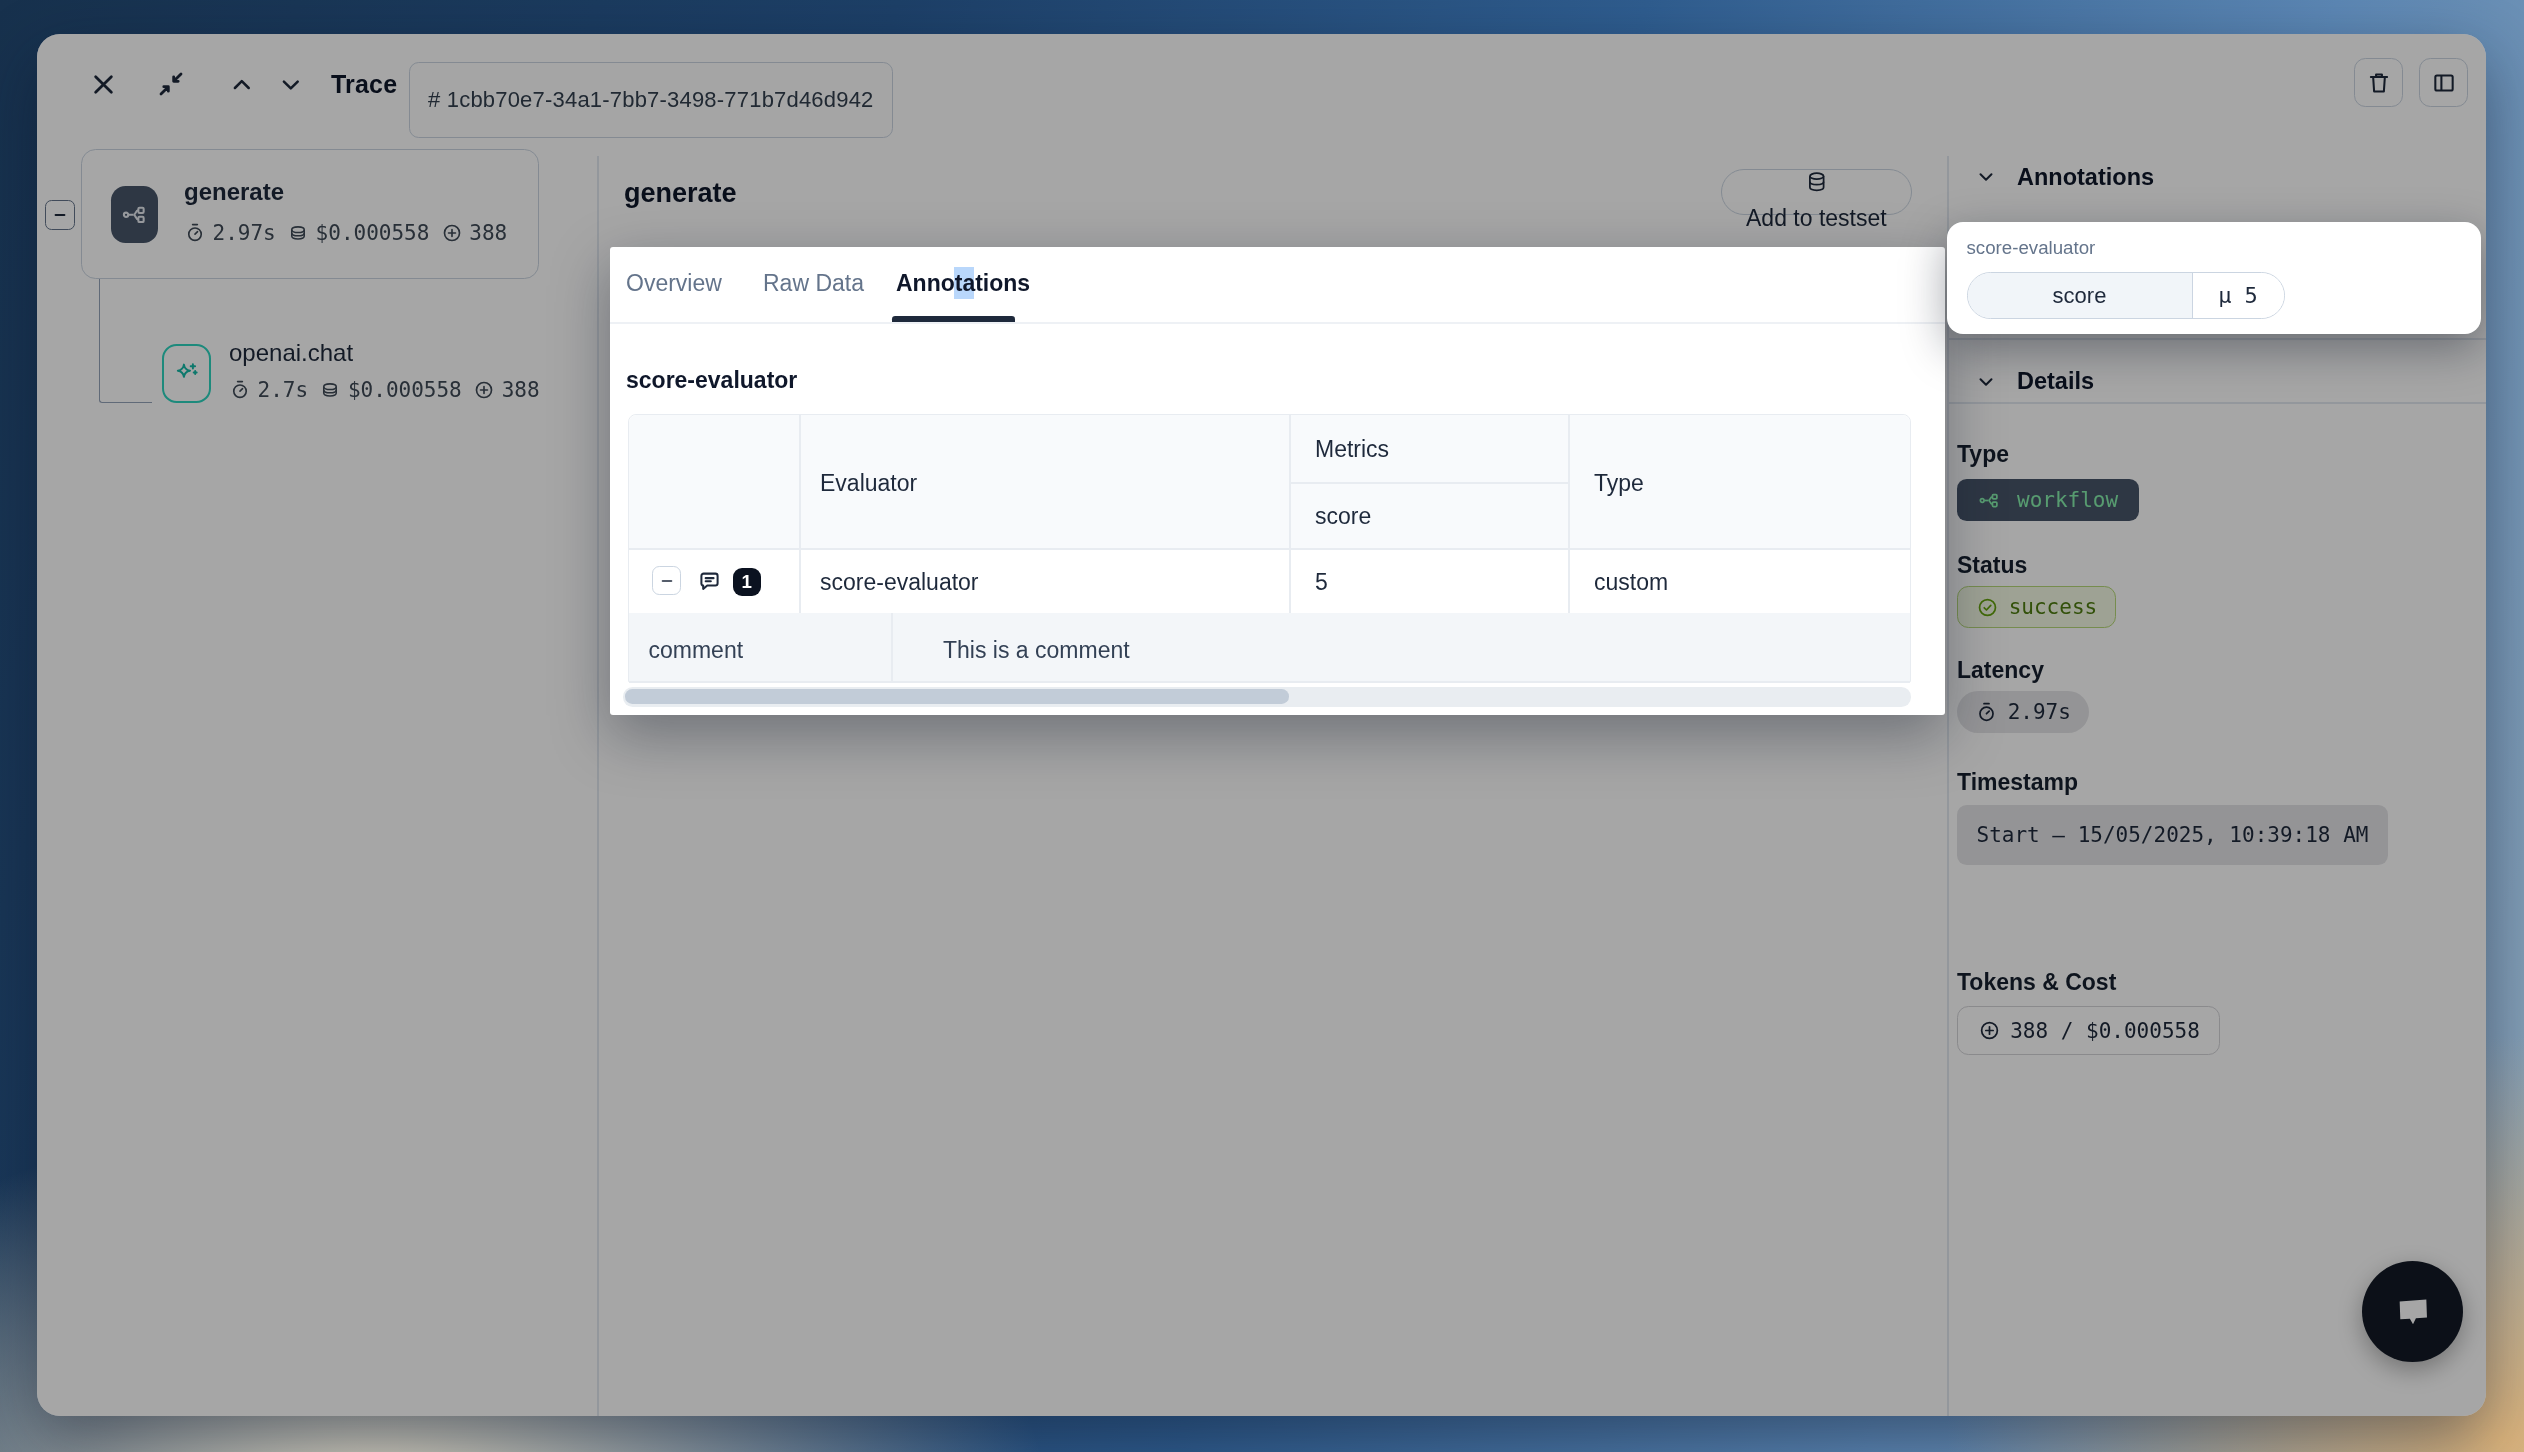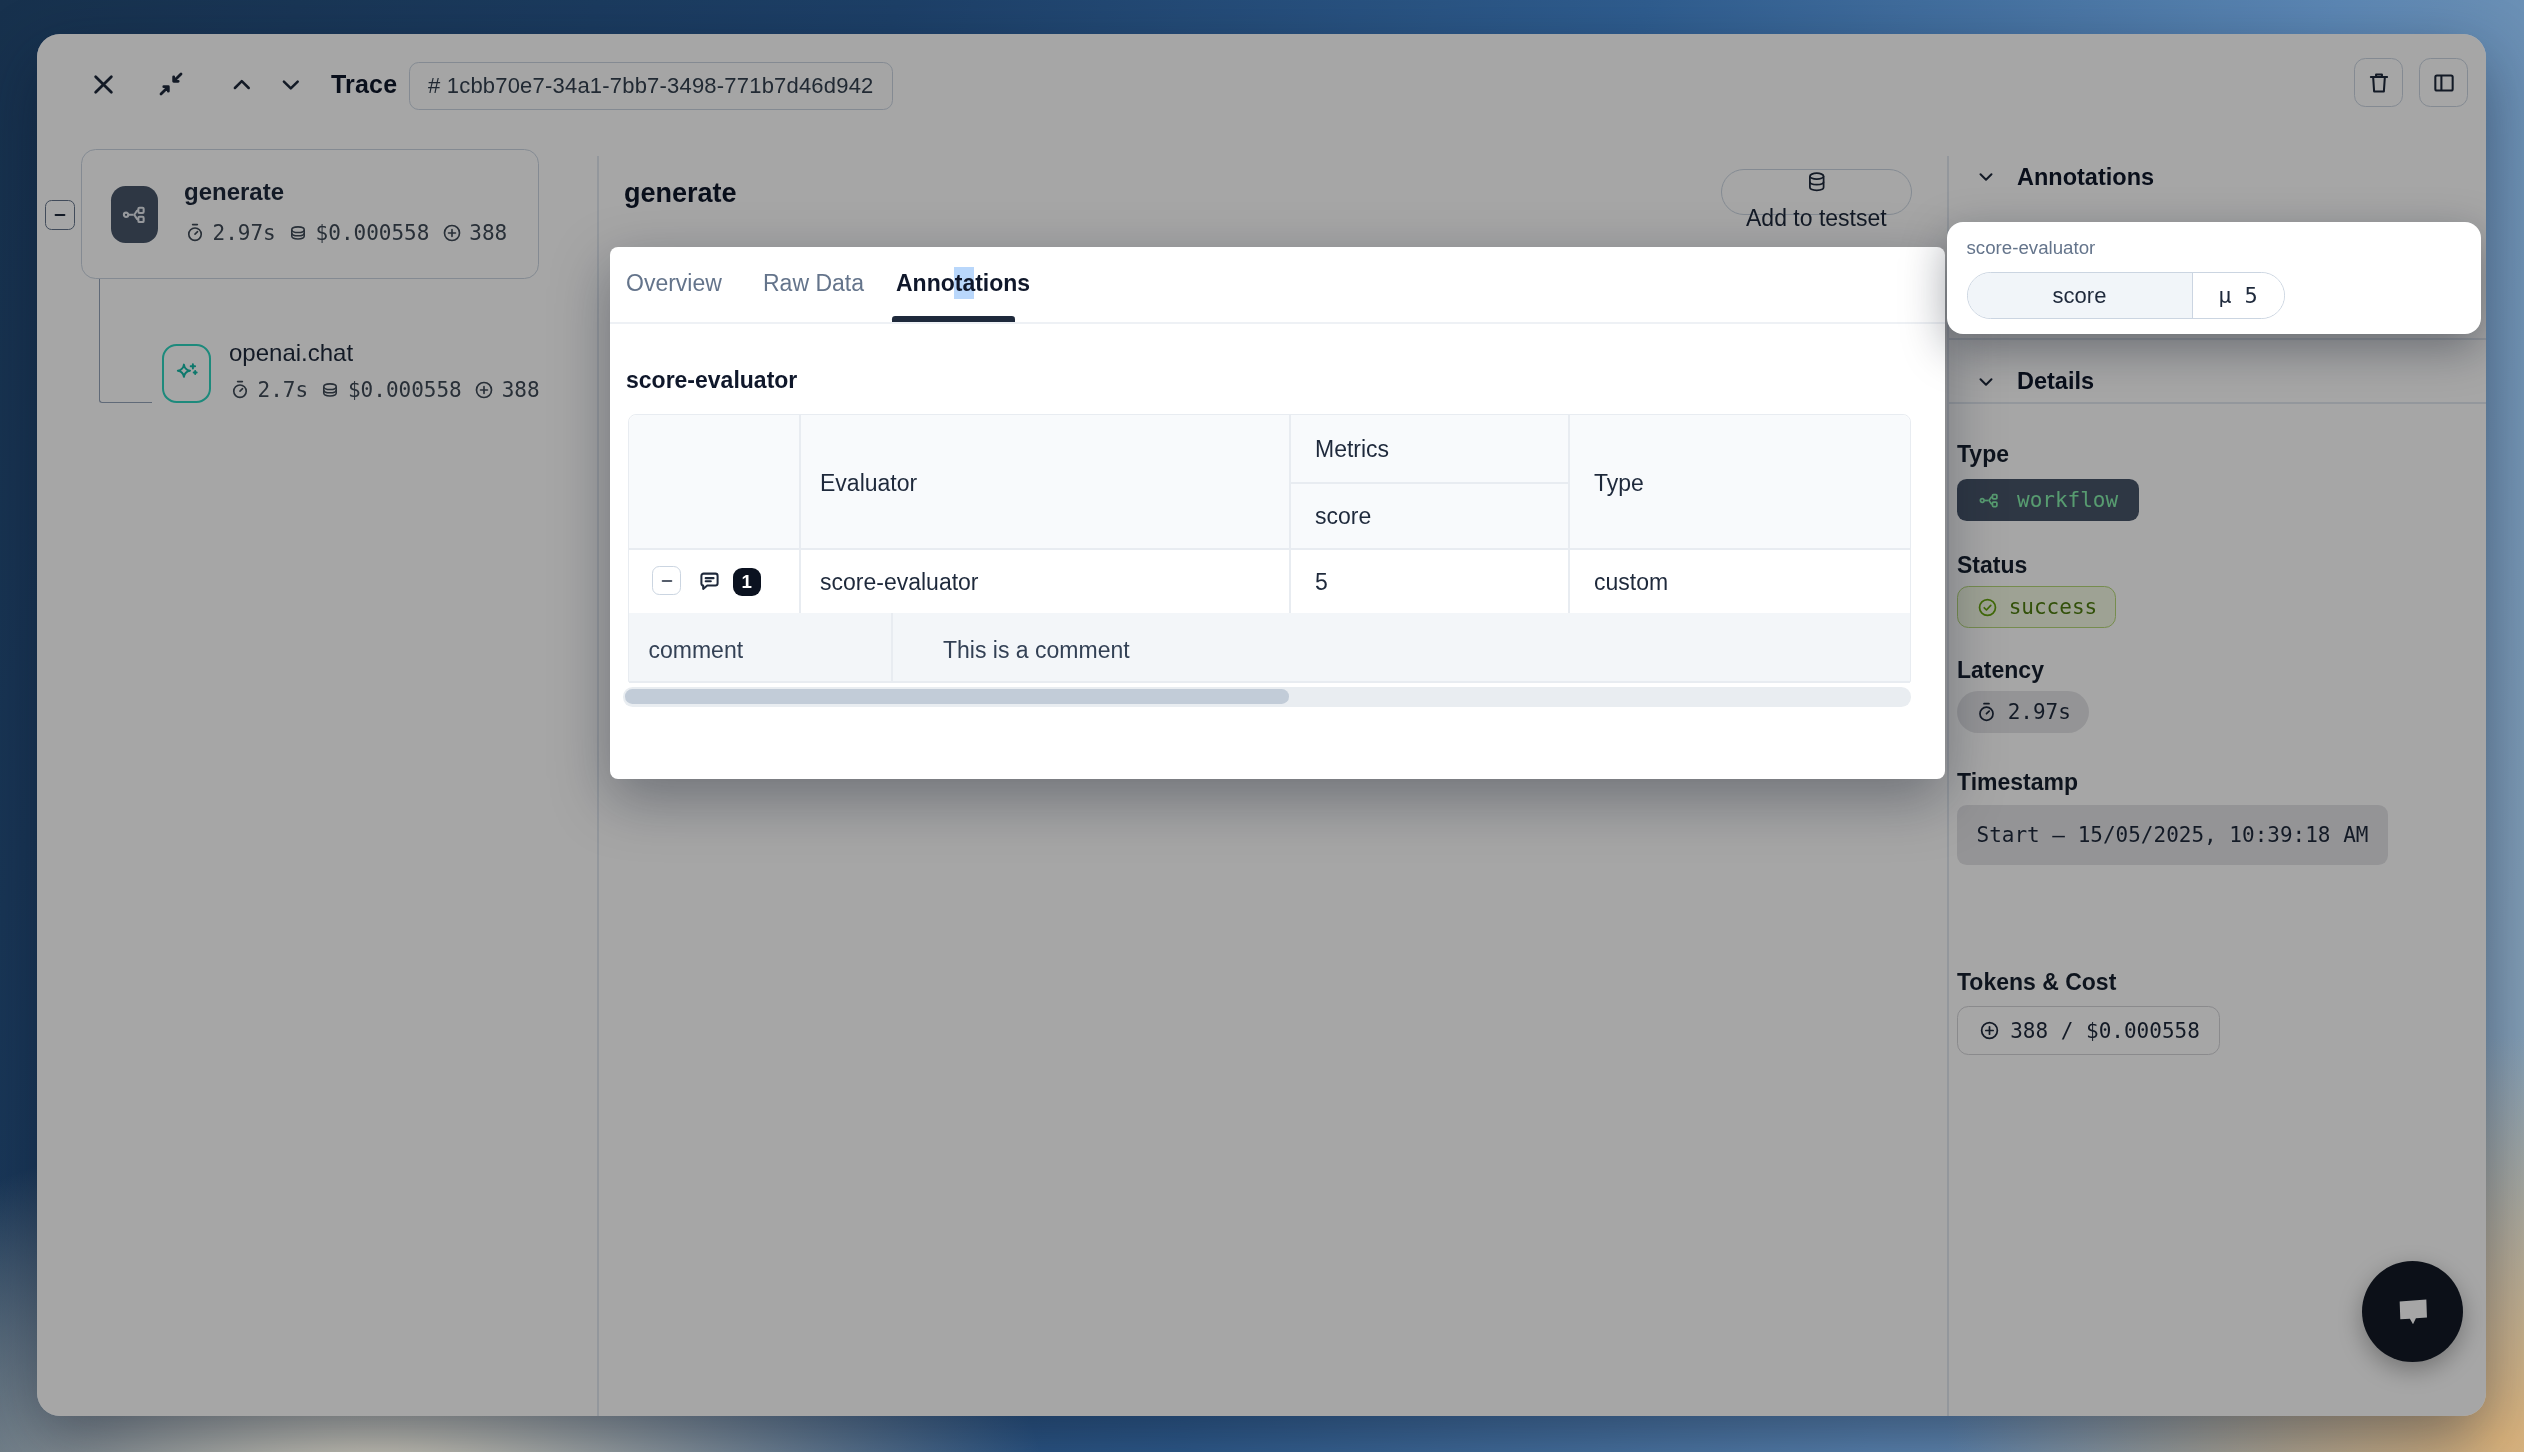--- a/index.html
+++ b/index.html
@@ -18,21 +18,21 @@
   .z-elev{z-index:60;}
   .icon{display:inline-flex;align-items:center;justify-content:center;}
   svg{display:block;}
   .ink{color:#1e293b;}
   .mono{font-family:"DejaVu Sans Mono",monospace;}
 
   
   .tb-icon{color:#1e293b;cursor:pointer;}
   .trace-title{font-size:25px;font-weight:700;color:#0f172a;letter-spacing:0.2px;}
   .trace-badge{height:42px;border:1.6px solid #cbd5e1;border-radius:9.7px;display:flex;
-    align-items:center;padding:2px 18px;font-size:22px;color:#33404f;letter-spacing:0.2px;background:#fdfdfd;}
+    align-items:center;padding:16px 18px;font-size:22px;color:#33404f;letter-spacing:0.2px;background:#fdfdfd;}
   .sq-btn{width:47px;height:47px;border:1.6px solid #cbd5e1;border-radius:11.4px;background:#fff;
     display:flex;align-items:center;justify-content:center;color:#1e293b;cursor:pointer;}
 
   
   .v-div{position:absolute;top:122px;bottom:0;width:1.6px;background:#e2e8f0;}
   .node-card{border:1.6px solid #cbd5e1;border-radius:14.6px;background:#fff;}
   .node-title{font-size:24px;font-weight:600;color:#1e293b;}
   .node-title2{font-size:24px;font-weight:500;color:#1e293b;}
   .stats{display:flex;align-items:center;gap:11.4px;color:#3f4a57;font-size:21px;}
   .stats .icon{color:#3f4a57;}
@@ -42,21 +42,21 @@
   .collapse-btn{width:27.6px;height:27.6px;border:1.6px solid #64748b;border-radius:6.5px;background:#fff;
     display:flex;align-items:center;justify-content:center;color:#1e293b;cursor:pointer;}
   .connector{position:absolute;border-left:1.6px solid #94a3b8;border-bottom:1.6px solid #94a3b8;border-bottom-left-radius:3.2px;}
 
   
   .main-title{font-size:27px;font-weight:600;color:#0f172a;}
   .pill-btn{height:44px;border:1.6px solid #cbd5e1;border-radius:811px;background:#fff;display:flex;
     align-items:center;gap:11.4px;padding:0 24px;font-size:23px;color:#1e293b;font-weight:500;cursor:pointer;}
 
   
-  .panel{position:absolute;left:573px;top:213px;width:1335px;height:532px;background:#fff;border-radius:8px;
+  .panel{position:absolute;left:573px;top:213px;width:1335px;height:468px;background:#fff;border-radius:3px;
     box-shadow:0 19.5px 57px rgba(10,18,35,.35);}
   .tab{position:absolute;top:23px;font-size:23px;font-weight:500;color:#64748b;cursor:pointer;}
   .tab.active{color:#0f172a;font-weight:600;}
   .tab-underline{position:absolute;left:282px;top:69px;width:123px;height:5.7px;background:#1e293b;border-radius:3.2px 3.2px 0 0;}
   .tab-sel{position:absolute;left:344px;top:19.5px;width:19.5px;height:32px;background:#b9d7fb;z-index:0;}
   .panel-div{position:absolute;left:0;top:75px;width:100%;height:1.6px;background:#eef1f5;}
   .sec-title{position:absolute;left:16px;top:120px;font-size:23px;font-weight:550;color:#0f172a;}
 
   .tbl{position:absolute;left:18px;top:167px;width:1283px;height:268px;border:0.8px solid #e8ecf1;border-radius:8px 8px 0 0;box-sizing:border-box;}
   .tbl-head{position:absolute;left:0;top:0;width:100%;height:133px;background:#f8fafc;border-radius:8px 8px 0 0;}

